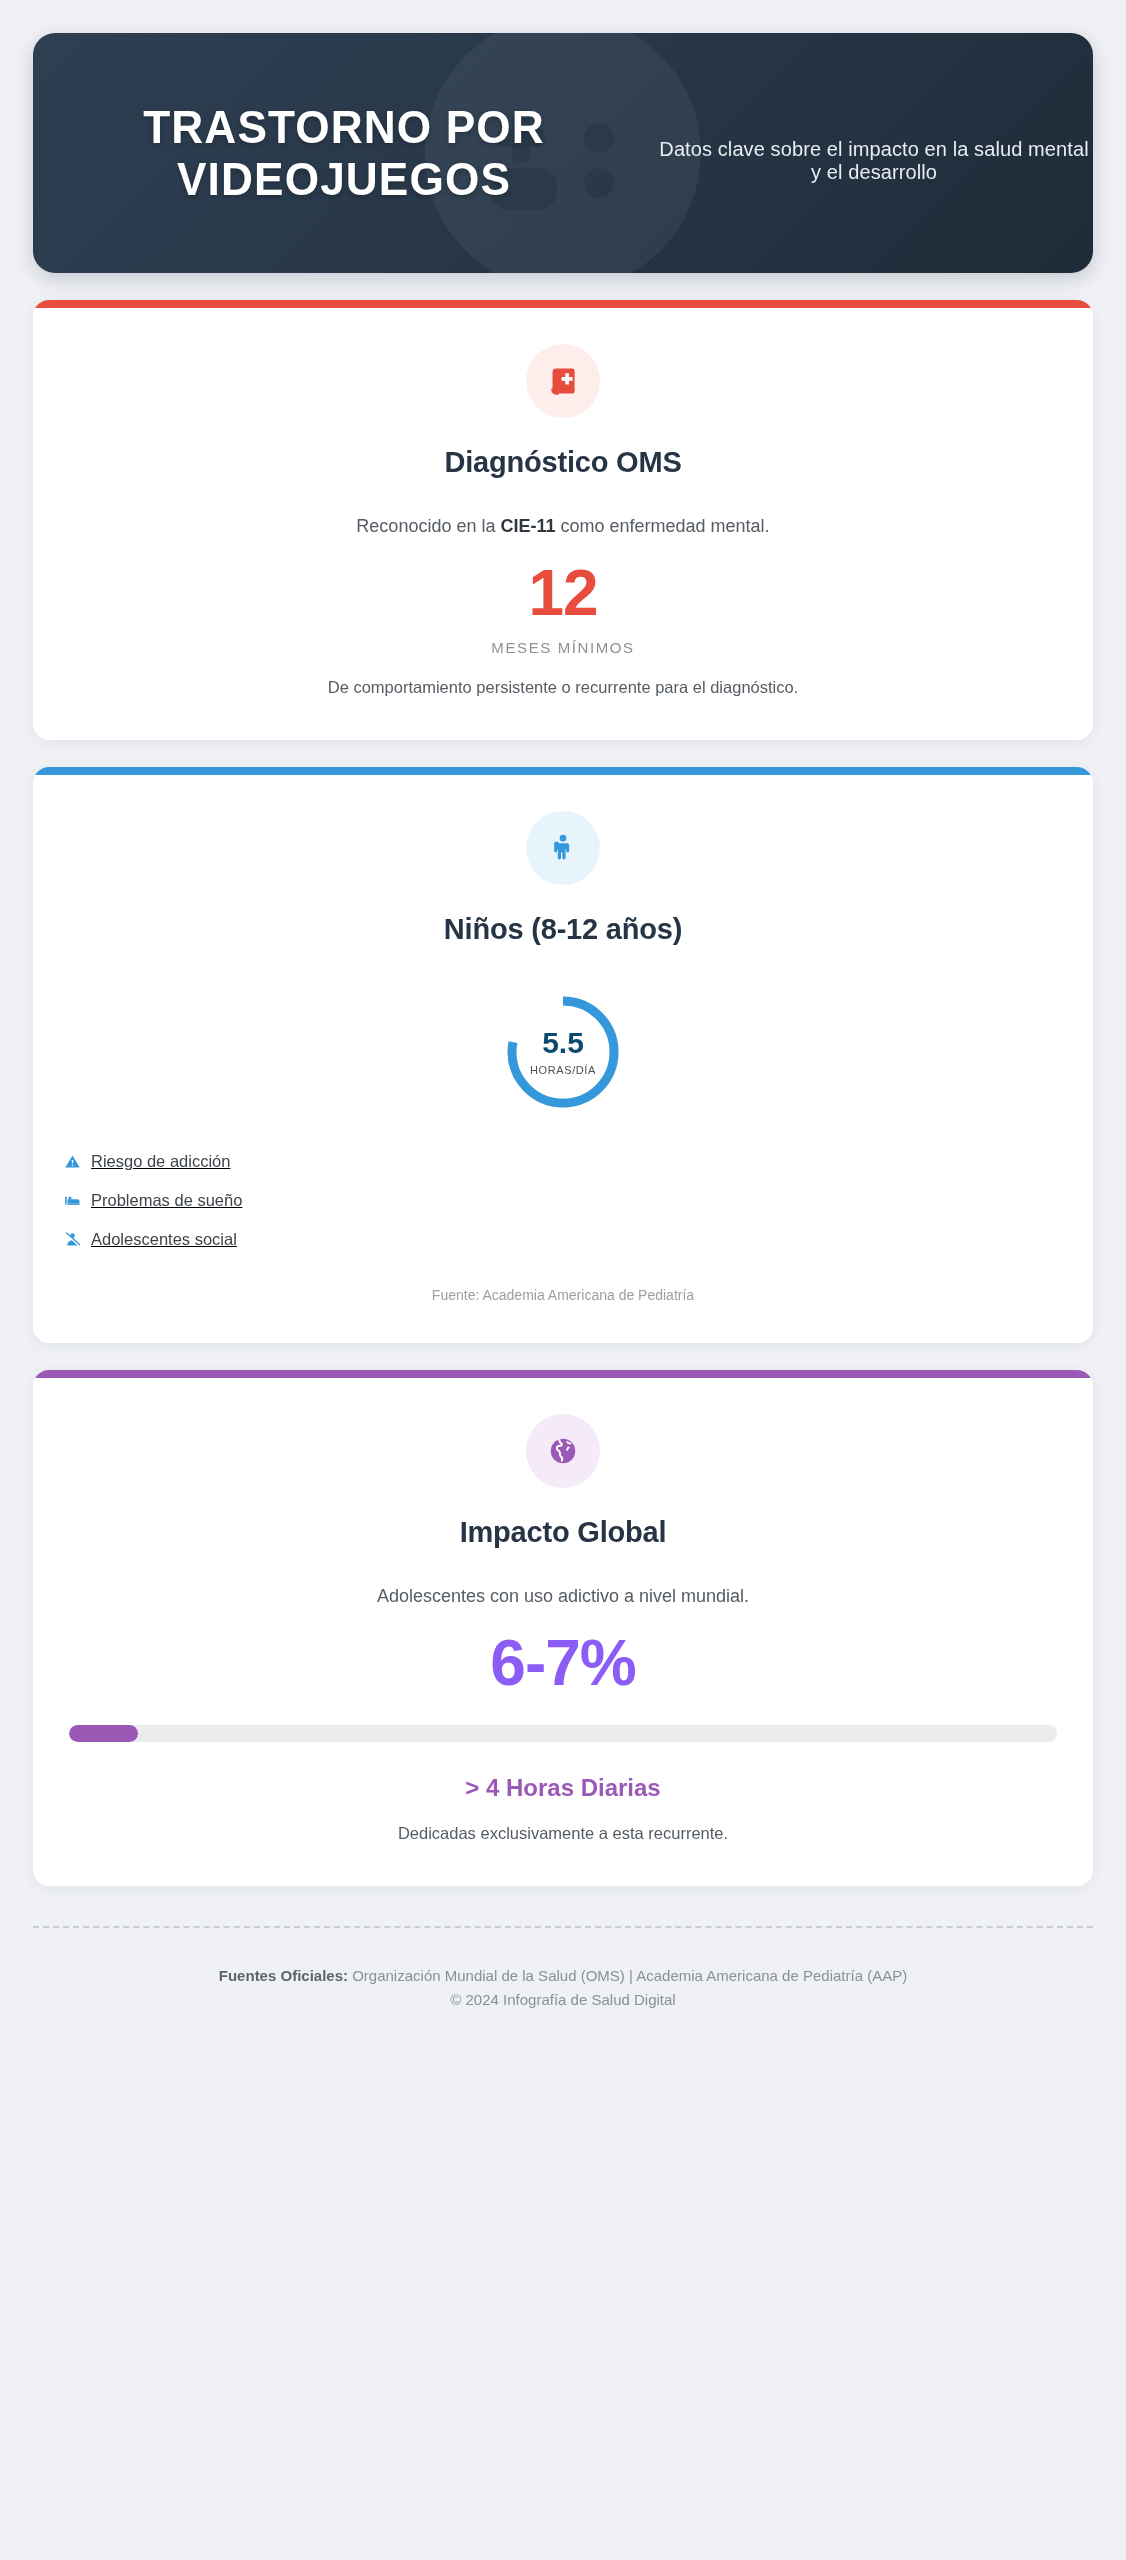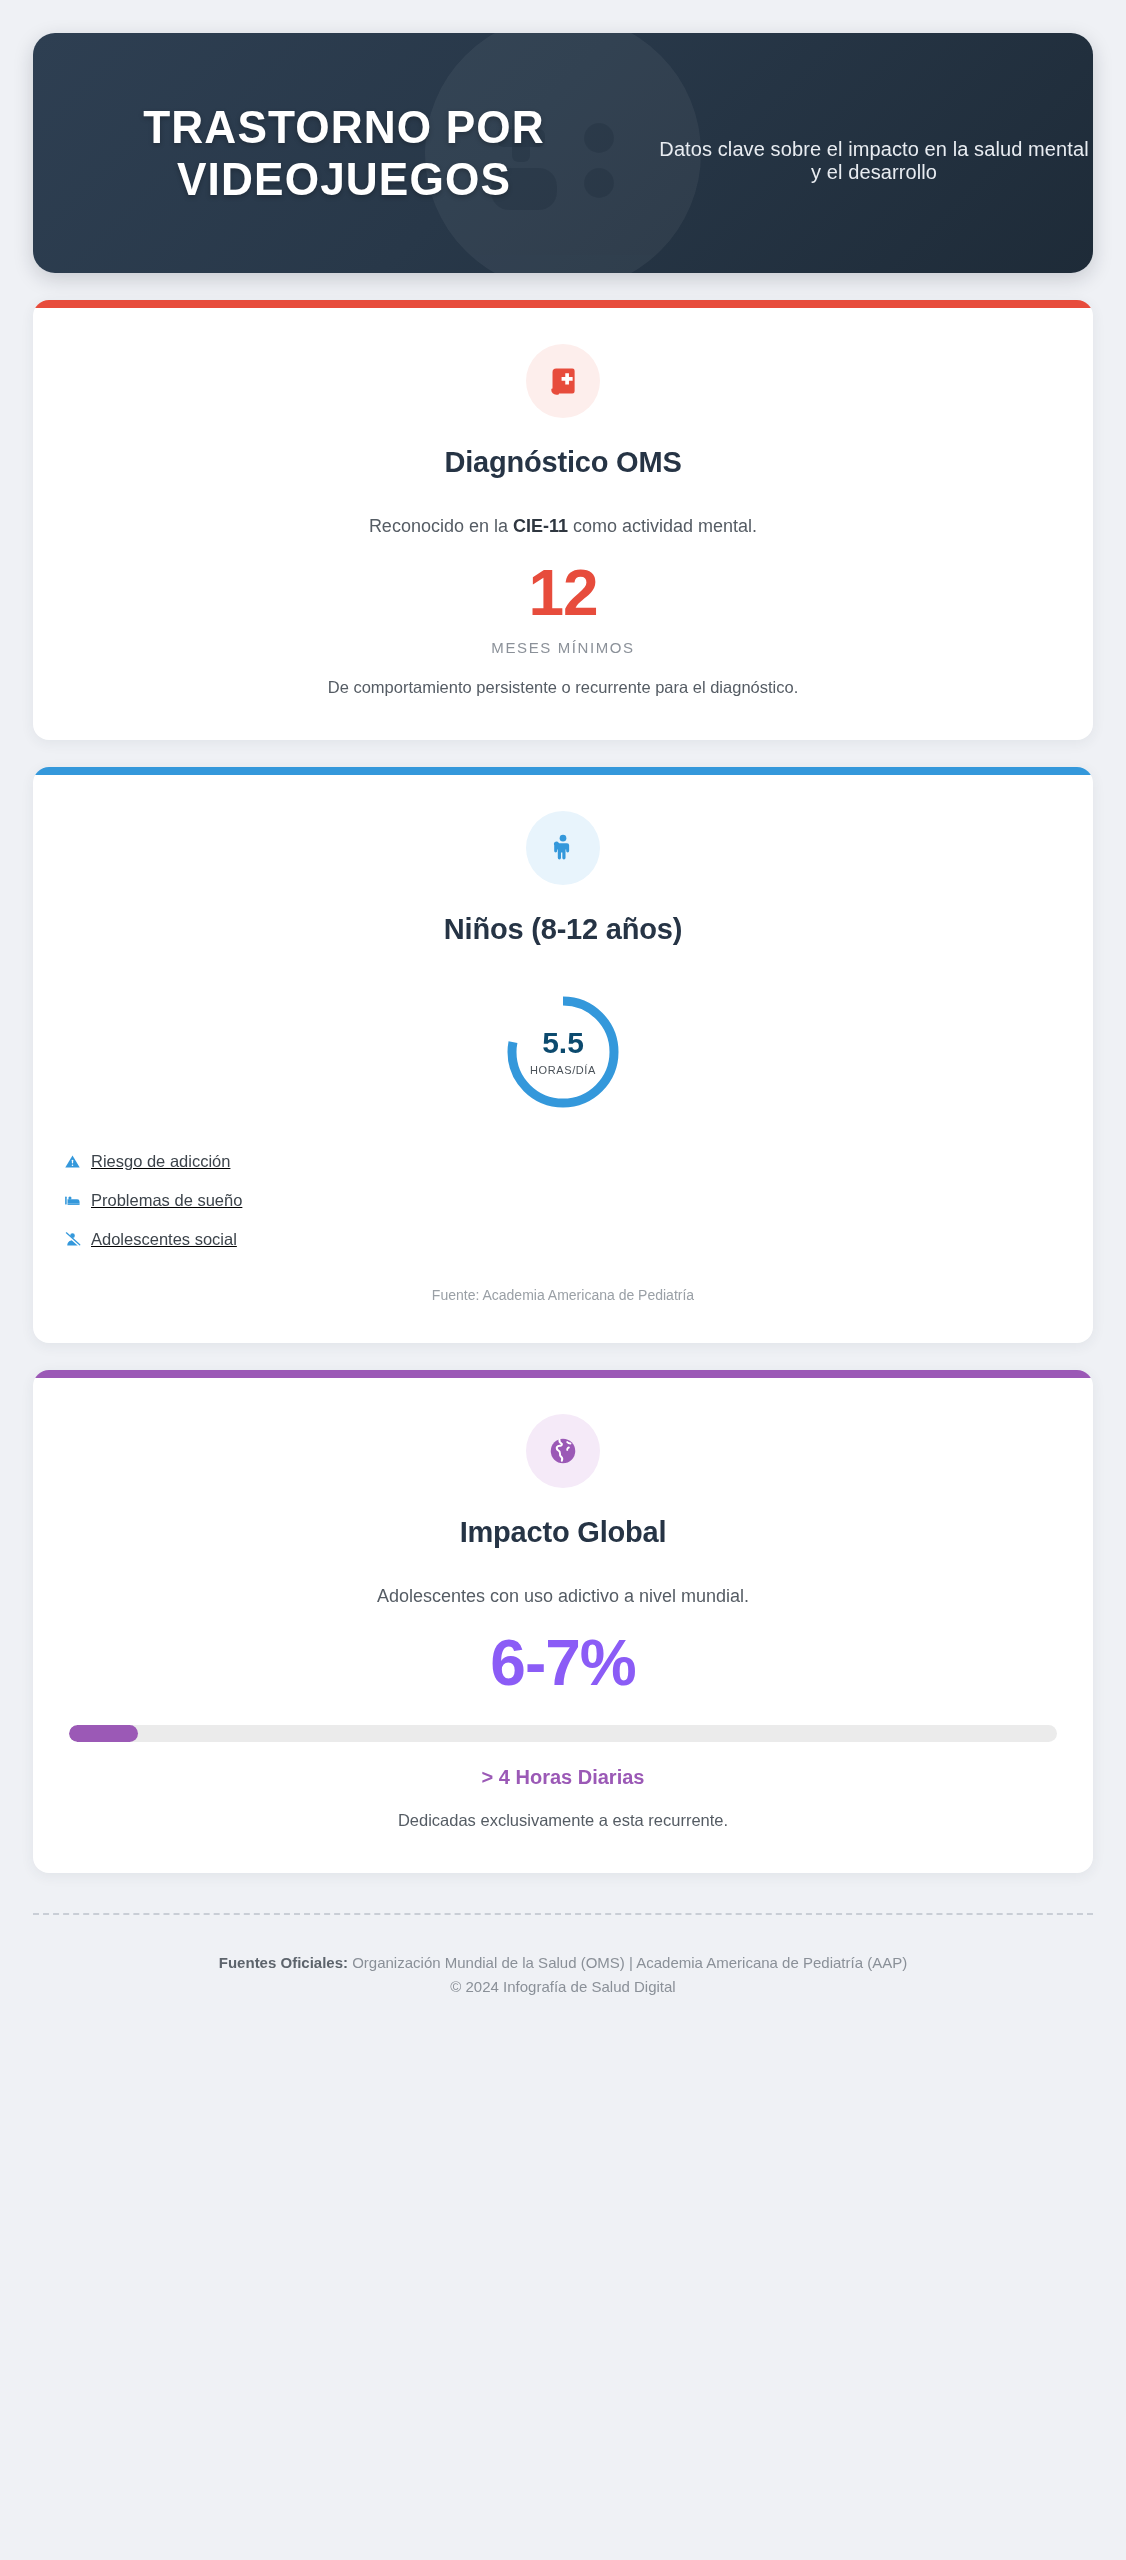--- a/index.html
+++ b/index.html
@@ -216,22 +216,22 @@
     overflow: hidden;
   }
   .progress-fill {
     height: 100%;
     width: 7%;
     background: #9b59b6;
     border-radius: 9px;
   }
 
   .highlight-line {
-    margin-top: 24px;
-    font-size: 20px;
+    margin-top: 32px;
+    font-size: 24px;
     font-weight: 700;
     color: #9b59b6;
   }
 
   
   .footer {
     margin-top: 40px;
     border-top: 2px dashed #c9ced6;
     padding-top: 36px;
     text-align: center;
@@ -270,21 +270,21 @@
       <svg width="34" height="34" viewBox="0 0 24 24" xmlns="http://www.w3.org/2000/svg">
         <path d="M7.2 3.2h11.4a1.6 1.6 0 0 1 1.6 1.6v14.4a1.6 1.6 0 0 1-1.6 1.6H7.2A2.6 2.6 0 0 1 4.6 18.2V5.8A2.6 2.6 0 0 1 7.2 3.2Z" fill="#e74c3c"></path>
         <path d="M4.6 18.2A2.6 2.6 0 0 0 7.2 20.8h1.1" stroke="#e74c3c" stroke-width="1.8" fill="none" stroke-linecap="round"></path>
         <path d="M13.6 6.6h2.6v2.6h2.6v2.6h-2.6v2.6h-2.6v-2.6H11V9.2h2.6V6.6Z" fill="#ffffff"></path>
       </svg>
     </div>
 
     <h2 class="card-title">Diagnóstico OMS</h2>
 
     <p class="card-desc">
-      <span>Reconocido en la </span><b>CIE-11</b><span> como actividad mental.</span>
+      <span>Reconocido en la </span><b>CIE-11</b><span> como enfermedad mental.</span>
     </p>
 
     <div class="big-number red">12</div>
     <div class="big-label">MESES MÍNIMOS</div>
     <p class="small-note">De comportamiento persistente o recurrente para el diagnóstico.</p>
   </section>
 
   <section class="card">
     <div class="card-accent blue"></div>
 

